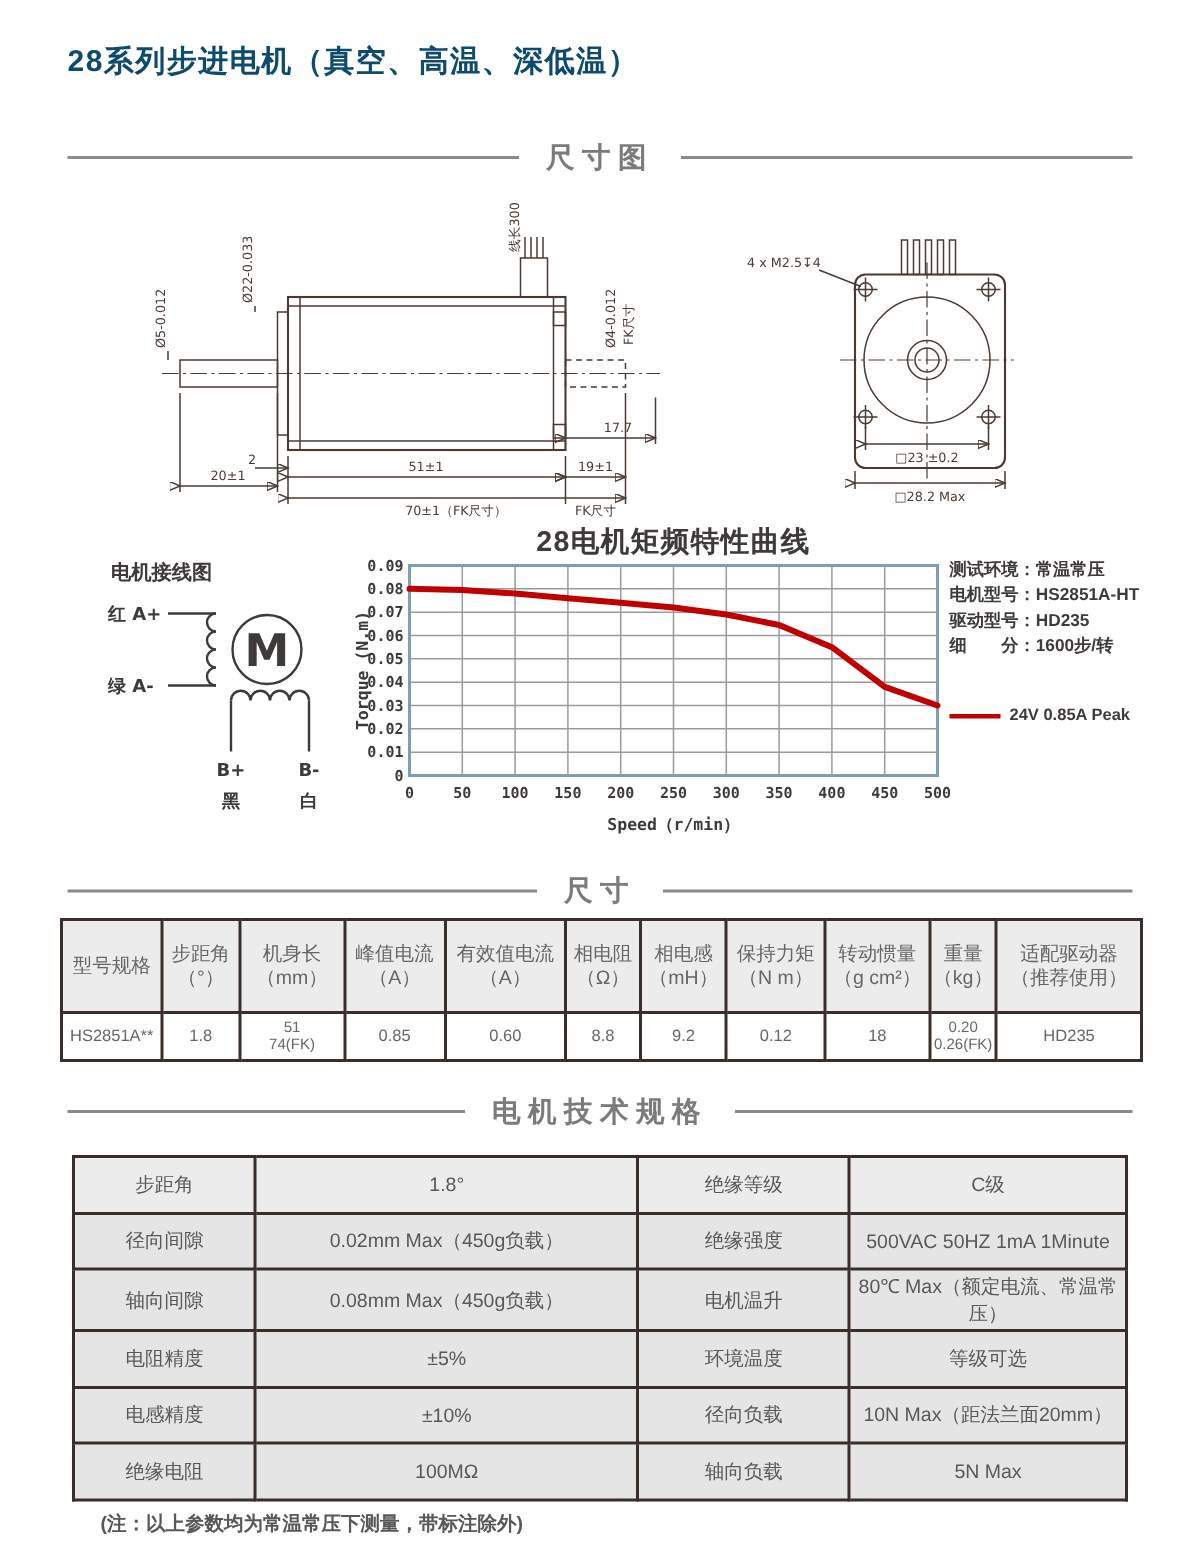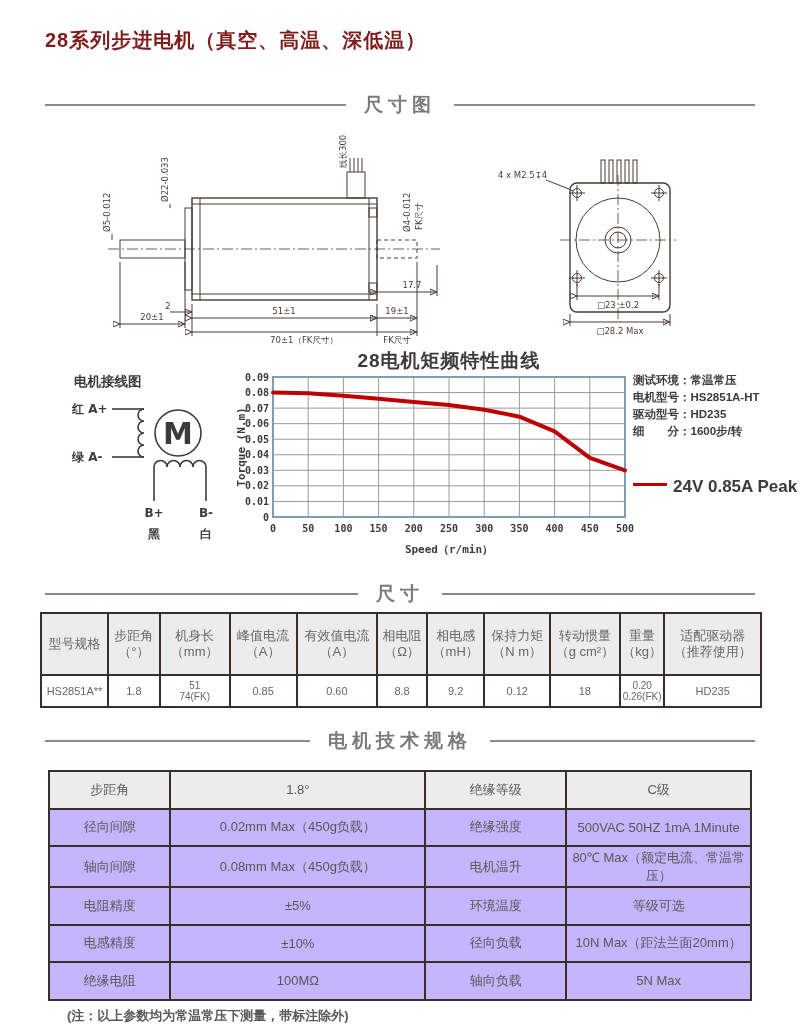--- a/index.html
+++ b/index.html
@@ -1,21 +1,21 @@
 <!DOCTYPE html>
 <html><head>
 <meta charset="utf-8">
 <style>
   html,body{margin:0;padding:0;background:#fff;}
   #page{position:relative;width:800px;height:1031px;background:#ffffff;overflow:hidden;
         font-family:"Liberation Sans",sans-serif;color:#595757;}
   .abs{position:absolute;}
 
   
-  #page-title{left:45px;top:27px;font-size:20px;font-weight:bold;color:#7f1d1d;letter-spacing:1px;text-align:right;}
+  #page-title{left:45px;top:27px;font-size:20px;font-weight:bold;color:#0c4a6e;letter-spacing:1px;text-align:right;}
 
   
   .section-header{left:45px;right:45px;display:flex;align-items:center;gap:18px;}
   .section-header .line{flex:1;height:2px;background:#8a8a8a;}
   .section-header .label{font-size:19px;font-weight:bold;color:#7b7b7b;letter-spacing:5px;white-space:nowrap;}
   #sec-dim{top:92px;} #sec-size{top:581px;} #sec-spec{top:728px;}
 
   
   svg text{font-family:"DejaVu Sans",sans-serif;}
   .draw line,.draw rect,.draw path,.draw circle,.draw polyline{stroke:#4a3a33;fill:none;stroke-width:1;}
@@ -37,34 +37,34 @@
   #torque-chart .grid{stroke:#9a9a9a;stroke-width:1;}
   #torque-chart .frame{stroke:#7f9db9;stroke-width:2;fill:none;}
   #torque-chart .tick{fill:#3e3a39;font-size:10px;font-weight:bold;font-family:"DejaVu Sans Mono",monospace;}
   #torque-chart .axis-label{fill:#3e3a39;font-size:11px;font-weight:bold;font-family:"DejaVu Sans Mono",monospace;}
 
   
   #chart-legend{left:633px;top:372px;width:170px;}
   .info-line{font-size:11.5px;font-weight:bold;color:#3e3a39;line-height:17px;white-space:nowrap;}
   #legend-item{display:flex;align-items:center;gap:6px;margin-top:31px;}
   #legend-line{width:34px;height:3px;background:#c00000;}
-  #legend-label{font-size:17px;font-weight:bold;color:#3e3a39;white-space:nowrap;margin-top:6px;}
+  #legend-label{font-size:11px;font-weight:bold;color:#3e3a39;white-space:nowrap;}
 
   
   #spec-table{left:40px;top:612px;width:722px;border-collapse:collapse;table-layout:fixed;}
   #spec-table th,#spec-table td{border:2px solid #3a2e2b;text-align:center;vertical-align:middle;
        white-space:pre-line;color:#666;}
   #spec-table th{background:#ececec;height:58px;font-weight:400;font-size:13px;line-height:1.25;}
   #spec-table td{background:#fff;height:28px;font-size:11px;}
   #spec-table td.small-cell{font-size:10px;line-height:1.15;}
 
   
   #tech-table{left:48px;top:770px;width:704px;border-collapse:collapse;table-layout:fixed;}
   #tech-table td{border:2px solid #3a2e2b;height:33.5px;text-align:center;vertical-align:middle;
-       font-size:13px;color:#595757;background:#c4b5fd;}
+       font-size:13px;color:#595757;background:#e5e5e5;}
   #tech-table tr.head td{background:#ececec;}
 
   #footnote{left:67px;top:1007px;font-size:13px;font-weight:bold;color:#595757;text-align:center;}
 </style>
 </head>
 <body>
 
 <div id="page">
 
   <div id="page-title" class="abs">28系列步进电机（真空、高温、深低温）</div>

